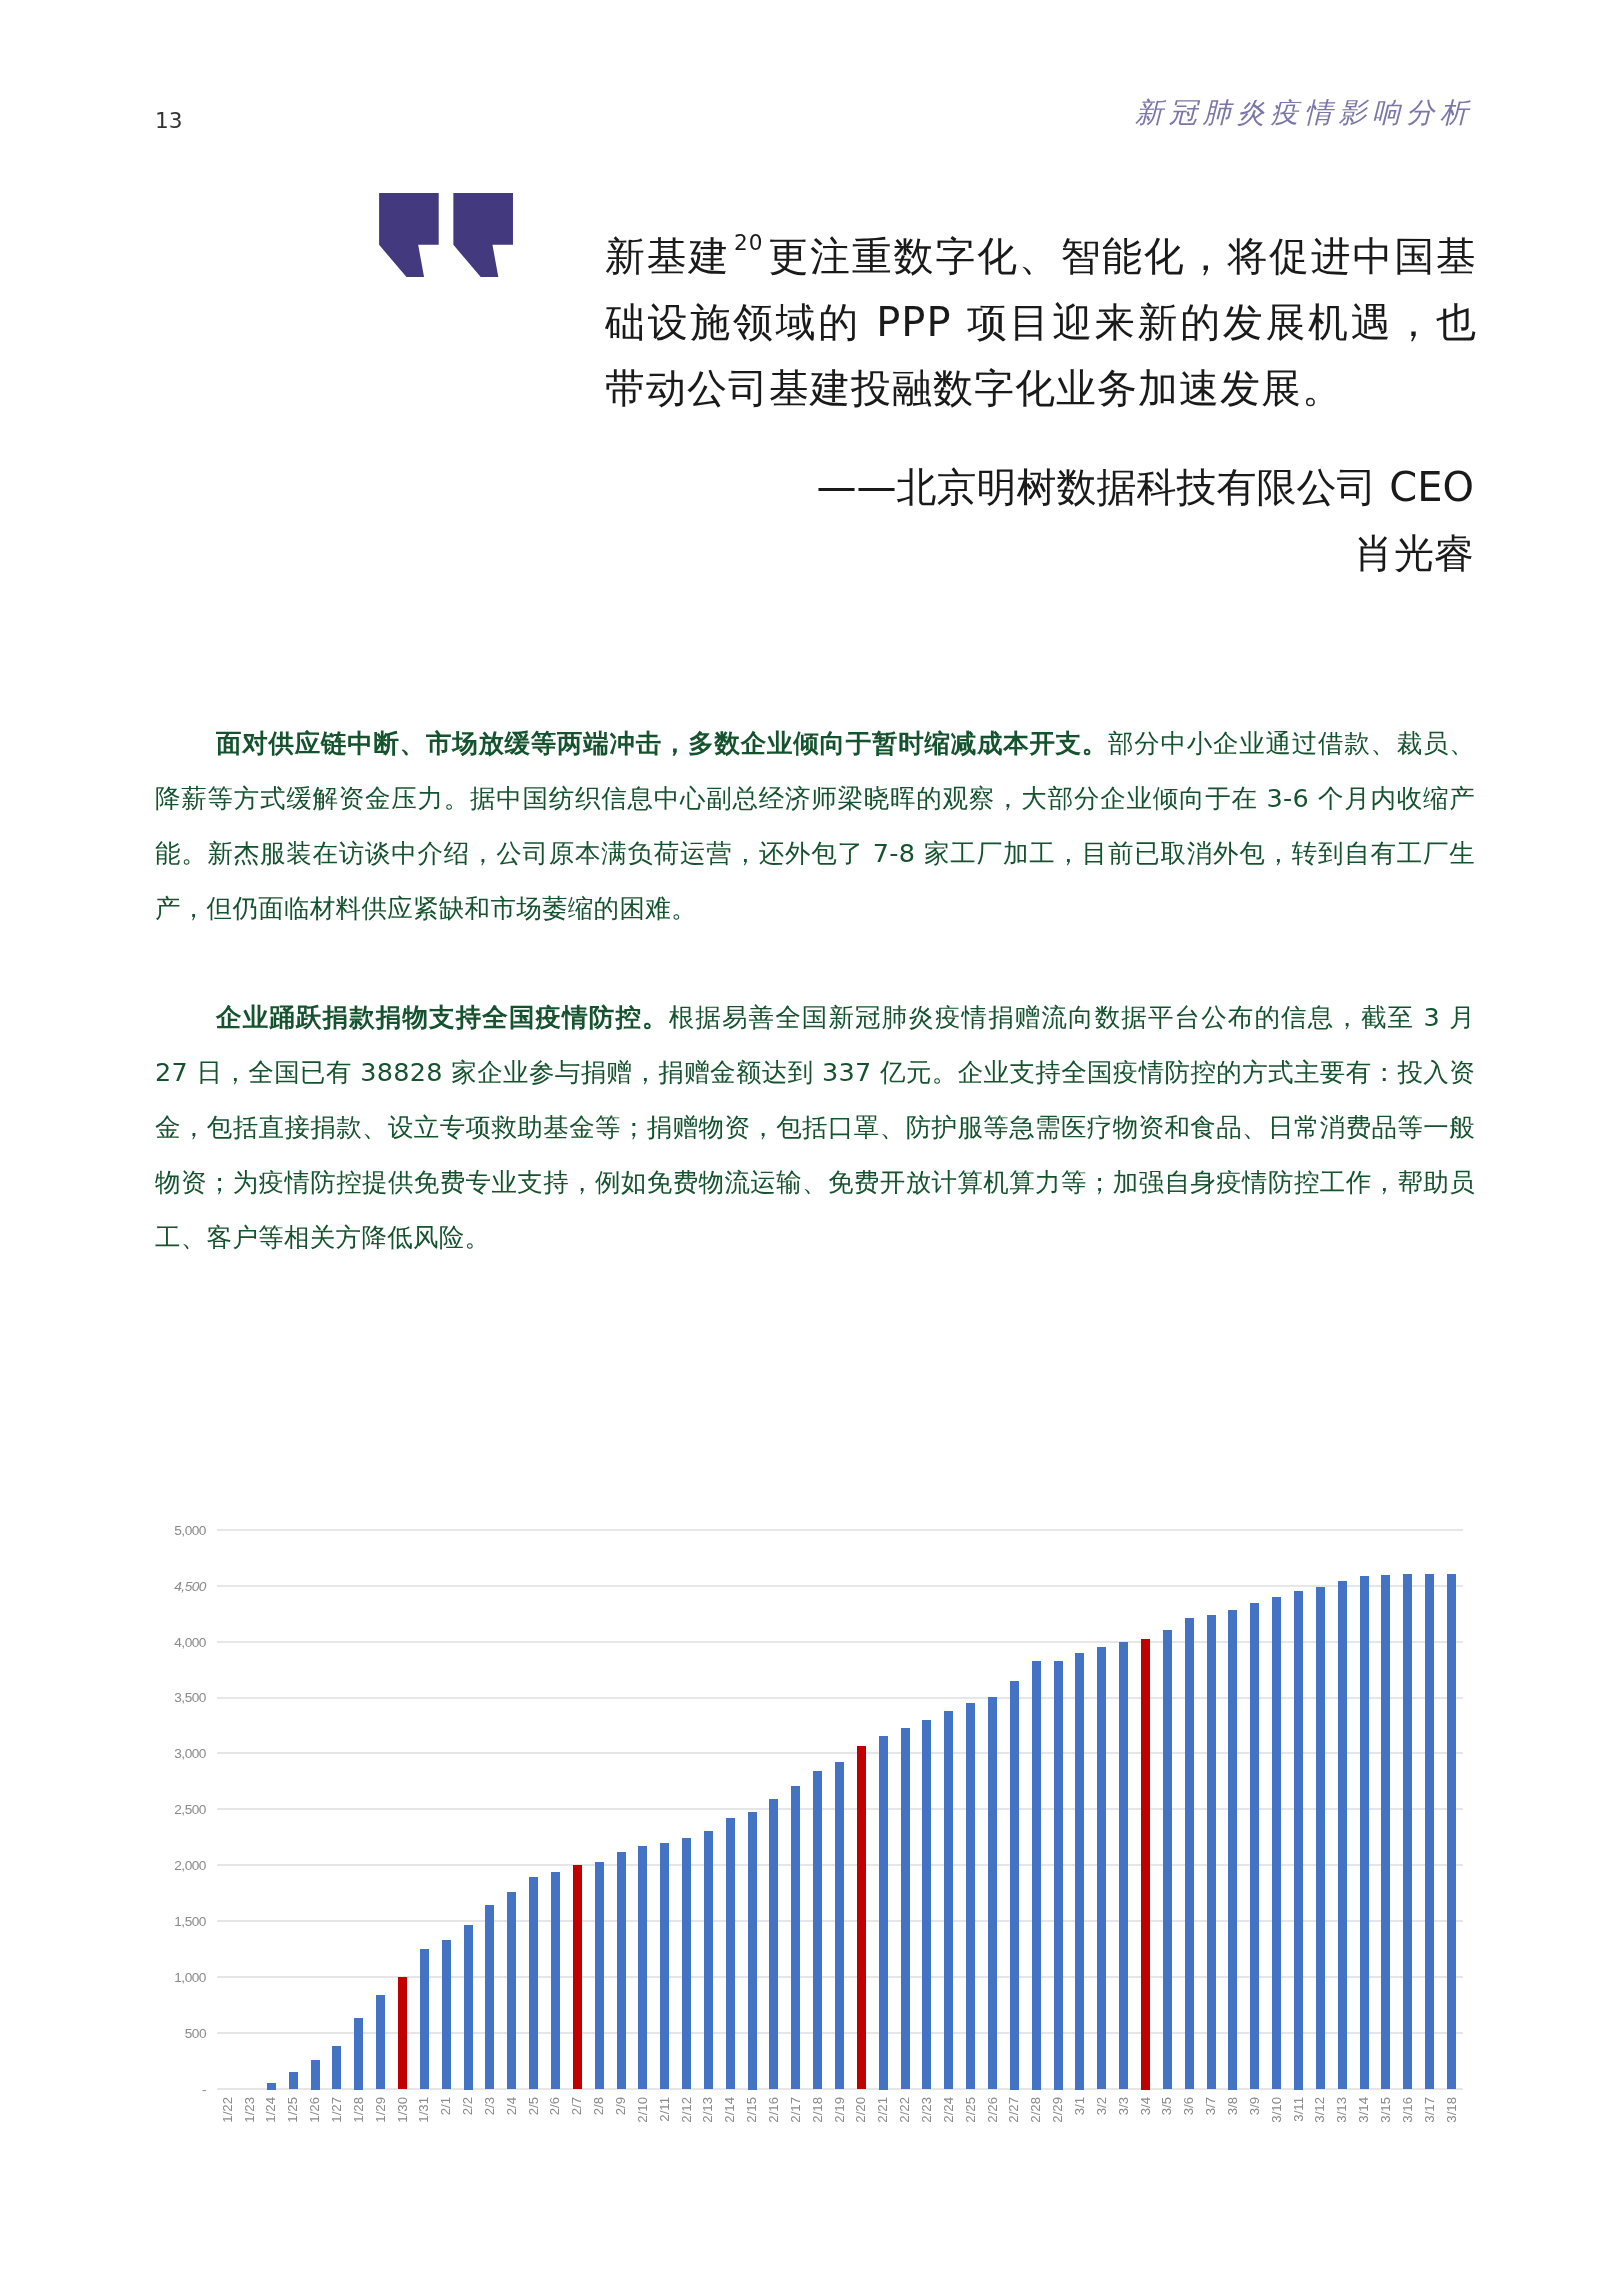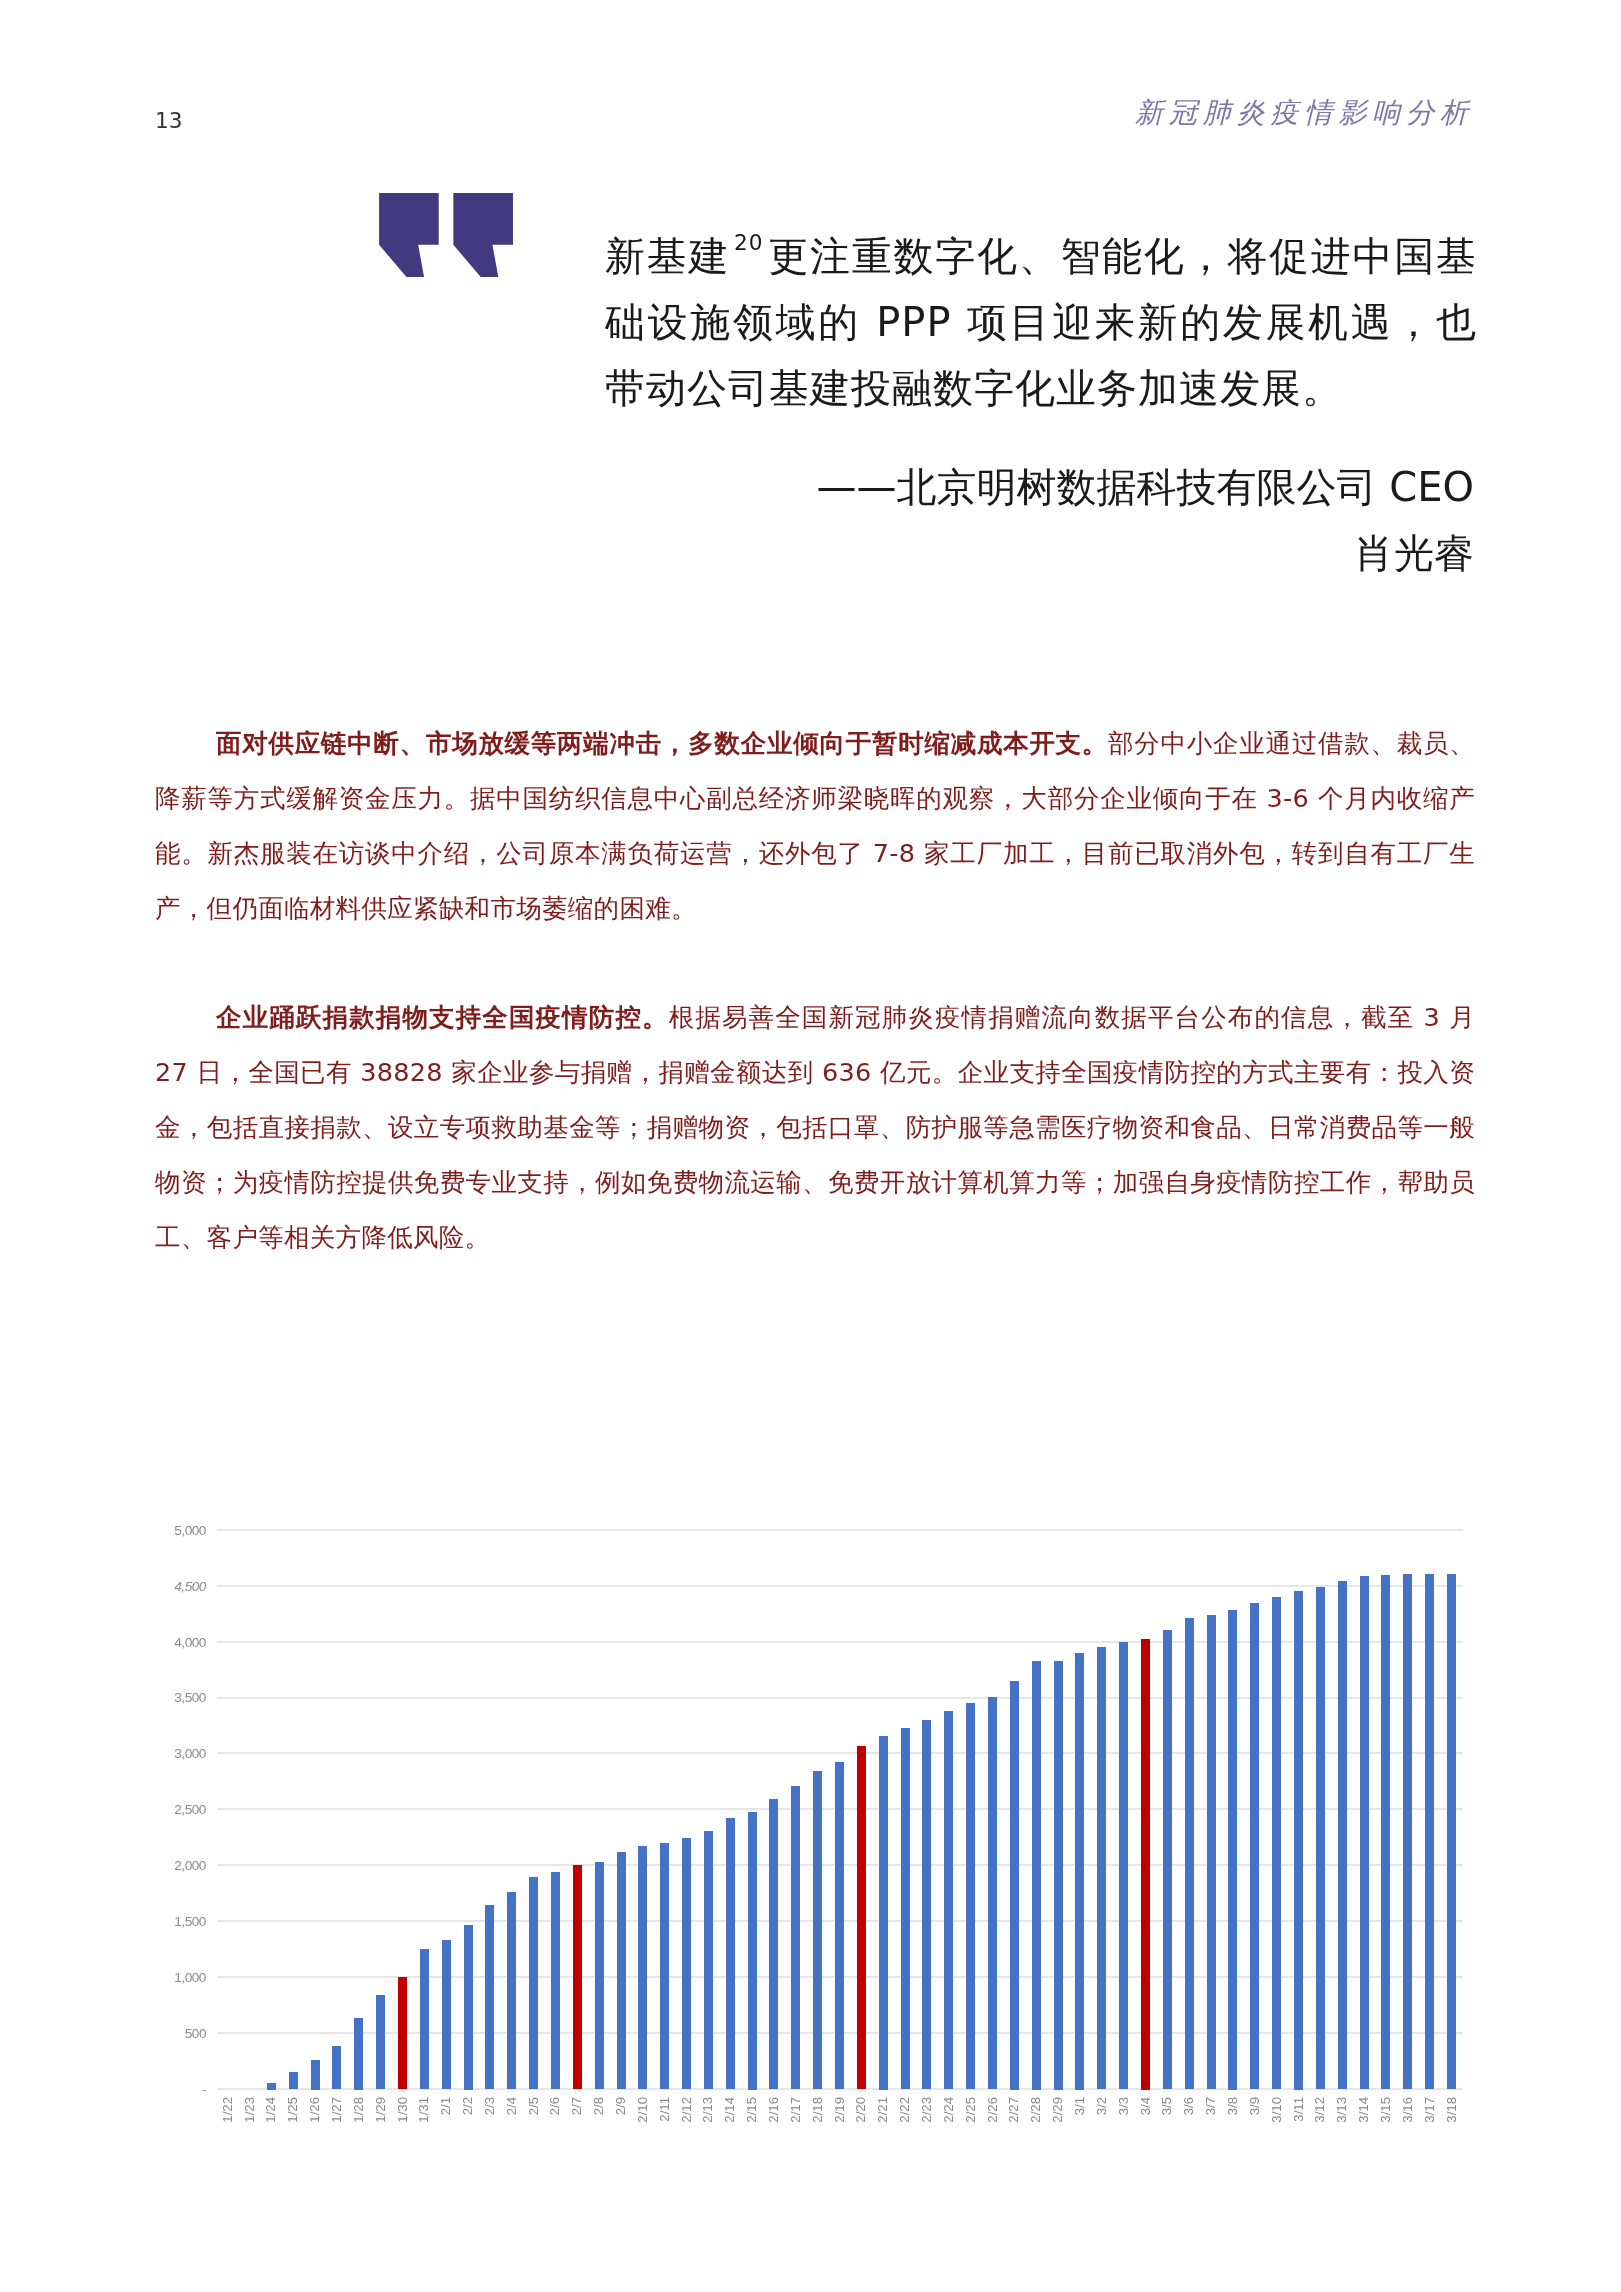--- a/index.html
+++ b/index.html
@@ -21,21 +21,21 @@
     font-size: 40px; line-height: 66px; color: #1a1a1a; text-align: justify;
     letter-spacing: 1px;
   }
   .quote-text sup { font-size: 21.6px; vertical-align: 19.6px; margin: 0 3.9px; }
   .attribution {
     position: absolute; right: 147px; top: 454px; width: 882px;
     text-align: right; font-size: 40px; line-height: 66px; color: #1a1a1a;
   }
   .para {
     position: absolute; left: 155px; width: 1320px;
-    font-size: 25.5px; line-height: 55px; color: #7f1d1d; text-align: justify;
+    font-size: 25.5px; line-height: 55px; color: #14532d; text-align: justify;
     text-indent: 61px; letter-spacing: 0.3px;
   }
   .para b { font-weight: bold; }
   .para-1 { top: 716px; }
   .para-2 { top: 990px; }
   .chart-title {
     position: absolute; left: 147px; width: 1327px; top: 1380px;
     text-align: center; color: #3f8c78; font-weight: bold;
     font-size: 24.5px; line-height: 35px;
   }
@@ -70,21 +70,21 @@
 
 <div class="quote-text"><span>新基建</span><sup>20</sup><span>更注重数字化、智能化，将促进中国基础设施领域的 PPP 项目迎来新的发展机遇，也带动公司基建投融数字化业务加速发展。</span></div>
 
 <div class="attribution">
   <div>——北京明树数据科技有限公司 CEO</div>
   <div>肖光睿</div>
 </div>
 
 <div class="para para-1"><b>面对供应链中断、市场放缓等两端冲击，多数企业倾向于暂时缩减成本开支。</b><span>部分中小企业通过借款、裁员、降薪等方式缓解资金压力。据中国纺织信息中心副总经济师梁晓晖的观察，大部分企业倾向于在 3-6 个月内收缩产能。新杰服装在访谈中介绍，公司原本满负荷运营，还外包了 7-8 家工厂加工，目前已取消外包，转到自有工厂生产，但仍面临材料供应紧缺和市场萎缩的困难。</span></div>
 
-<div class="para para-2"><b>企业踊跃捐款捐物支持全国疫情防控。</b><span>根据易善全国新冠肺炎疫情捐赠流向数据平台公布的信息，截至 3 月 27 日，全国已有 38828 家企业参与捐赠，捐赠金额达到 636 亿元。企业支持全国疫情防控的方式主要有：投入资金，包括直接捐款、设立专项救助基金等；捐赠物资，包括口罩、防护服等急需医疗物资和食品、日常消费品等一般物资；为疫情防控提供免费专业支持，例如免费物流运输、免费开放计算机算力等；加强自身疫情防控工作，帮助员工、客户等相关方降低风险。</span></div>
+<div class="para para-2"><b>企业踊跃捐款捐物支持全国疫情防控。</b><span>根据易善全国新冠肺炎疫情捐赠流向数据平台公布的信息，截至 3 月 27 日，全国已有 38828 家企业参与捐赠，捐赠金额达到 337 亿元。企业支持全国疫情防控的方式主要有：投入资金，包括直接捐款、设立专项救助基金等；捐赠物资，包括口罩、防护服等急需医疗物资和食品、日常消费品等一般物资；为疫情防控提供免费专业支持，例如免费物流运输、免费开放计算机算力等；加强自身疫情防控工作，帮助员工、客户等相关方降低风险。</span></div>
 
 <div class="chart-title">
 </div>
 
 <div class="chart" id="chart">
     <div class="gridline" style="top: 579px;"></div>
     <div class="y-tick" style="top: 580px; left: 0px; right: auto; transform: translateY(-50%);">-</div>
     <div class="gridline" style="top: 523px;"></div>
     <div class="y-tick" style="top: 524px; left: 0px; right: auto; transform: translateY(-50%);">500</div>
     <div class="gridline" style="top: 467px;"></div>

